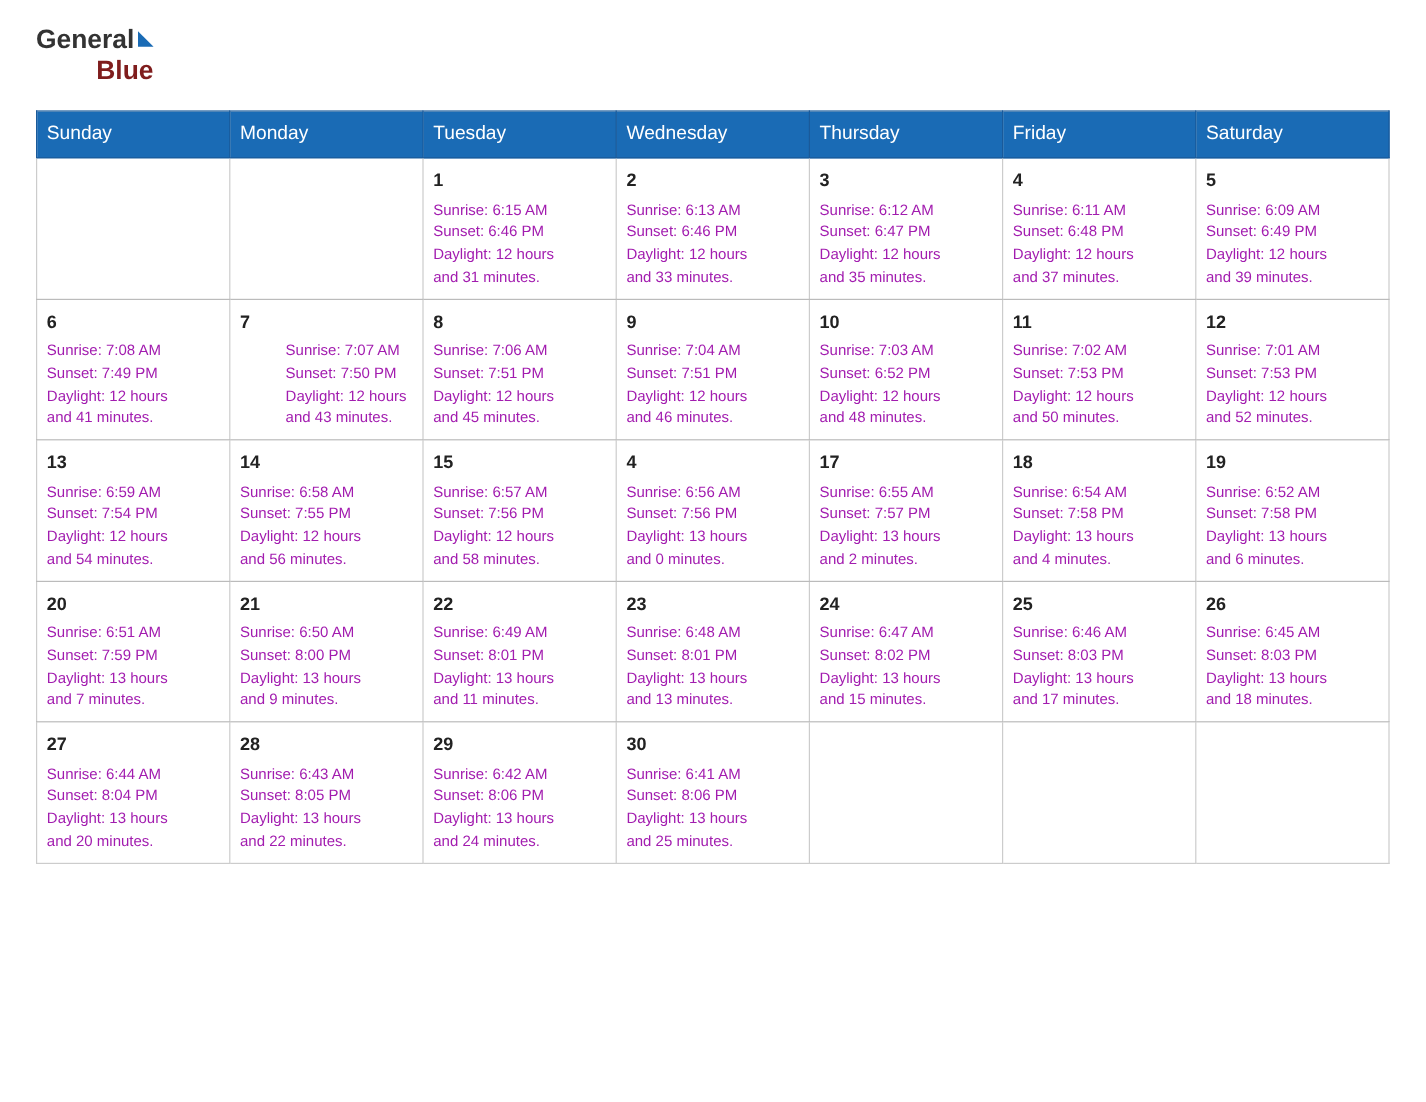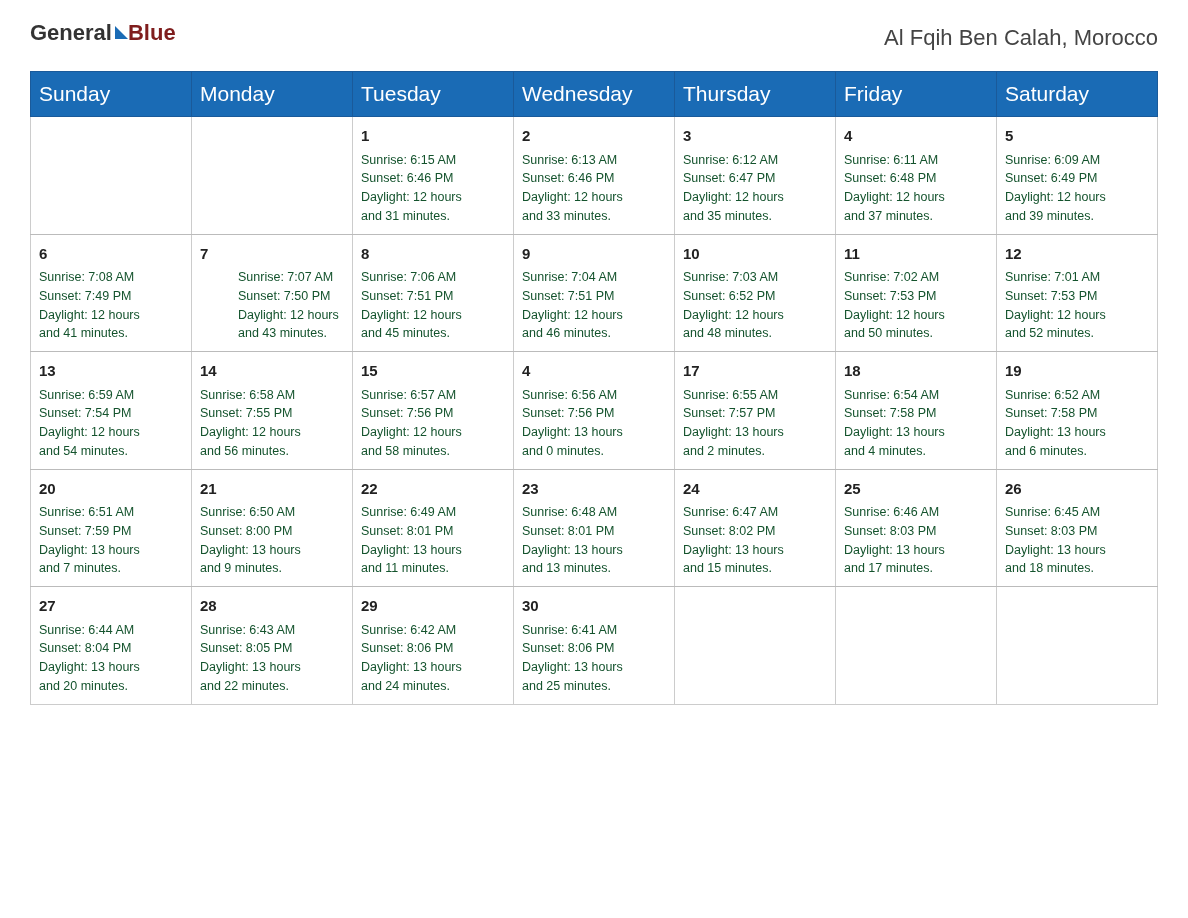--- a/index.html
+++ b/index.html
@@ -33,21 +33,21 @@
     .calendar-table {
       width: 100%;
       border-collapse: collapse;
       border: 1px solid #aaa;
     }
     .calendar-table th {
       background-color: #1a6bb5;
       color: #fff;
       padding: 10px 8px;
       text-align: left;
-      font-size: 21px;
+      font-size: 16px;
       font-weight: normal;
       border: 1px solid #1a5a9a;
     }
     .calendar-table td {
       vertical-align: top;
       padding: 8px;
       border: 1px solid #ccc;
       width: calc(100% / 7);
       min-height: 100px;
       font-size: 13px;
@@ -56,32 +56,32 @@
     }
     .day-number {
       font-size: 15px;
       font-weight: bold;
       color: #222;
       display: block;
       margin-bottom: 3px;
     }
     .day-info {
       font-size: 12.5px;
-      color: #14532d;
+      color: #a21caf;
       line-height: 1.5;
     }
     .empty-cell {
       background: #fff;
     }
     tr:not(:last-child) td {
       border-bottom: 1px solid #bbb;
     }
     .logo-wrapper {
       display: flex;
-      flex-direction: row;
+      flex-direction: column;
       align-items: flex-end;
     }
     .logo-line1 {
       display: flex;
       align-items: center;
     }
     .logo-arrow {
       display: inline-block;
       width: 0;
       height: 0;
@@ -97,21 +97,20 @@
 
 <div class="header">
   <div class="logo-wrapper">
     <div class="logo-line1">
       <span style="font-size:22px;font-weight:bold;color:#333;">General</span>
       <span class="logo-arrow"></span>
     </div>
     <span style="font-size:22px;font-weight:bold;color:#7f1d1d;margin-left:0;">Blue</span>
   </div>
   <div class="title-section">
-    <div class="location-title">Al Fqih Ben Calah, Morocco</div>
   </div>
 </div>
 
 <table class="calendar-table">
   <thead>
     <tr>
     <th>Sunday</th>
         <th>Monday</th>
         <th>Tuesday</th>
         <th>Wednesday</th>

